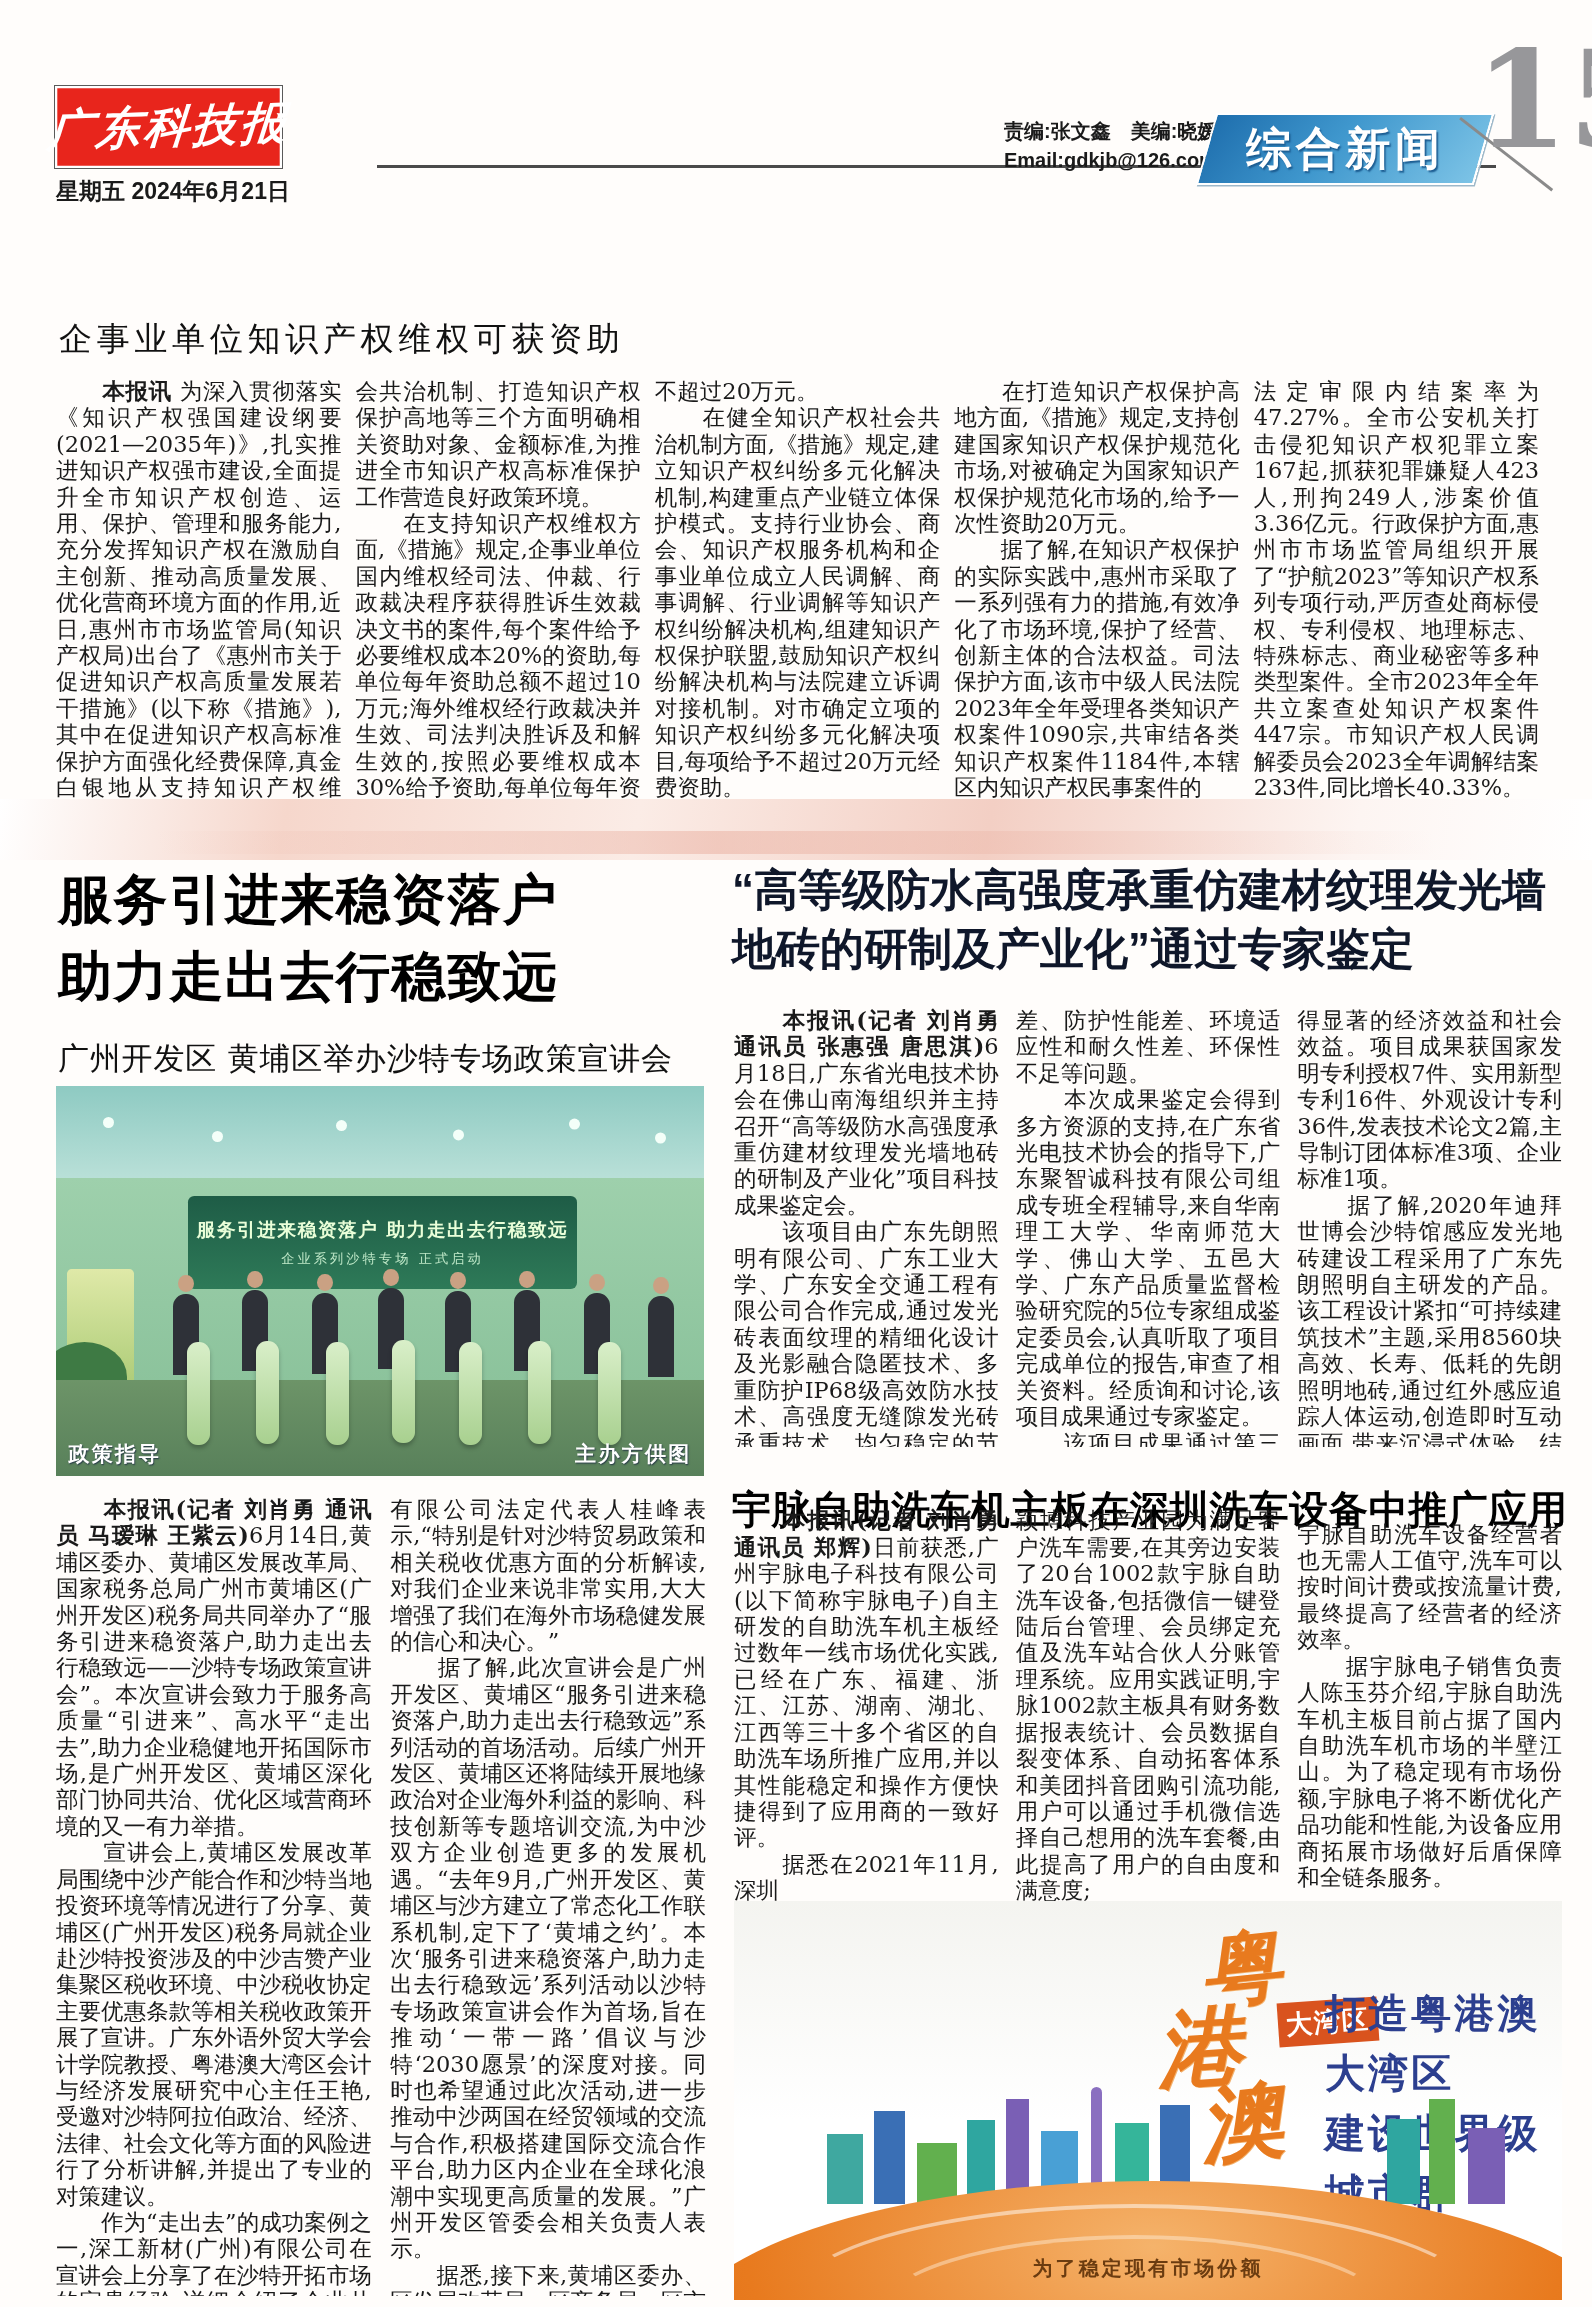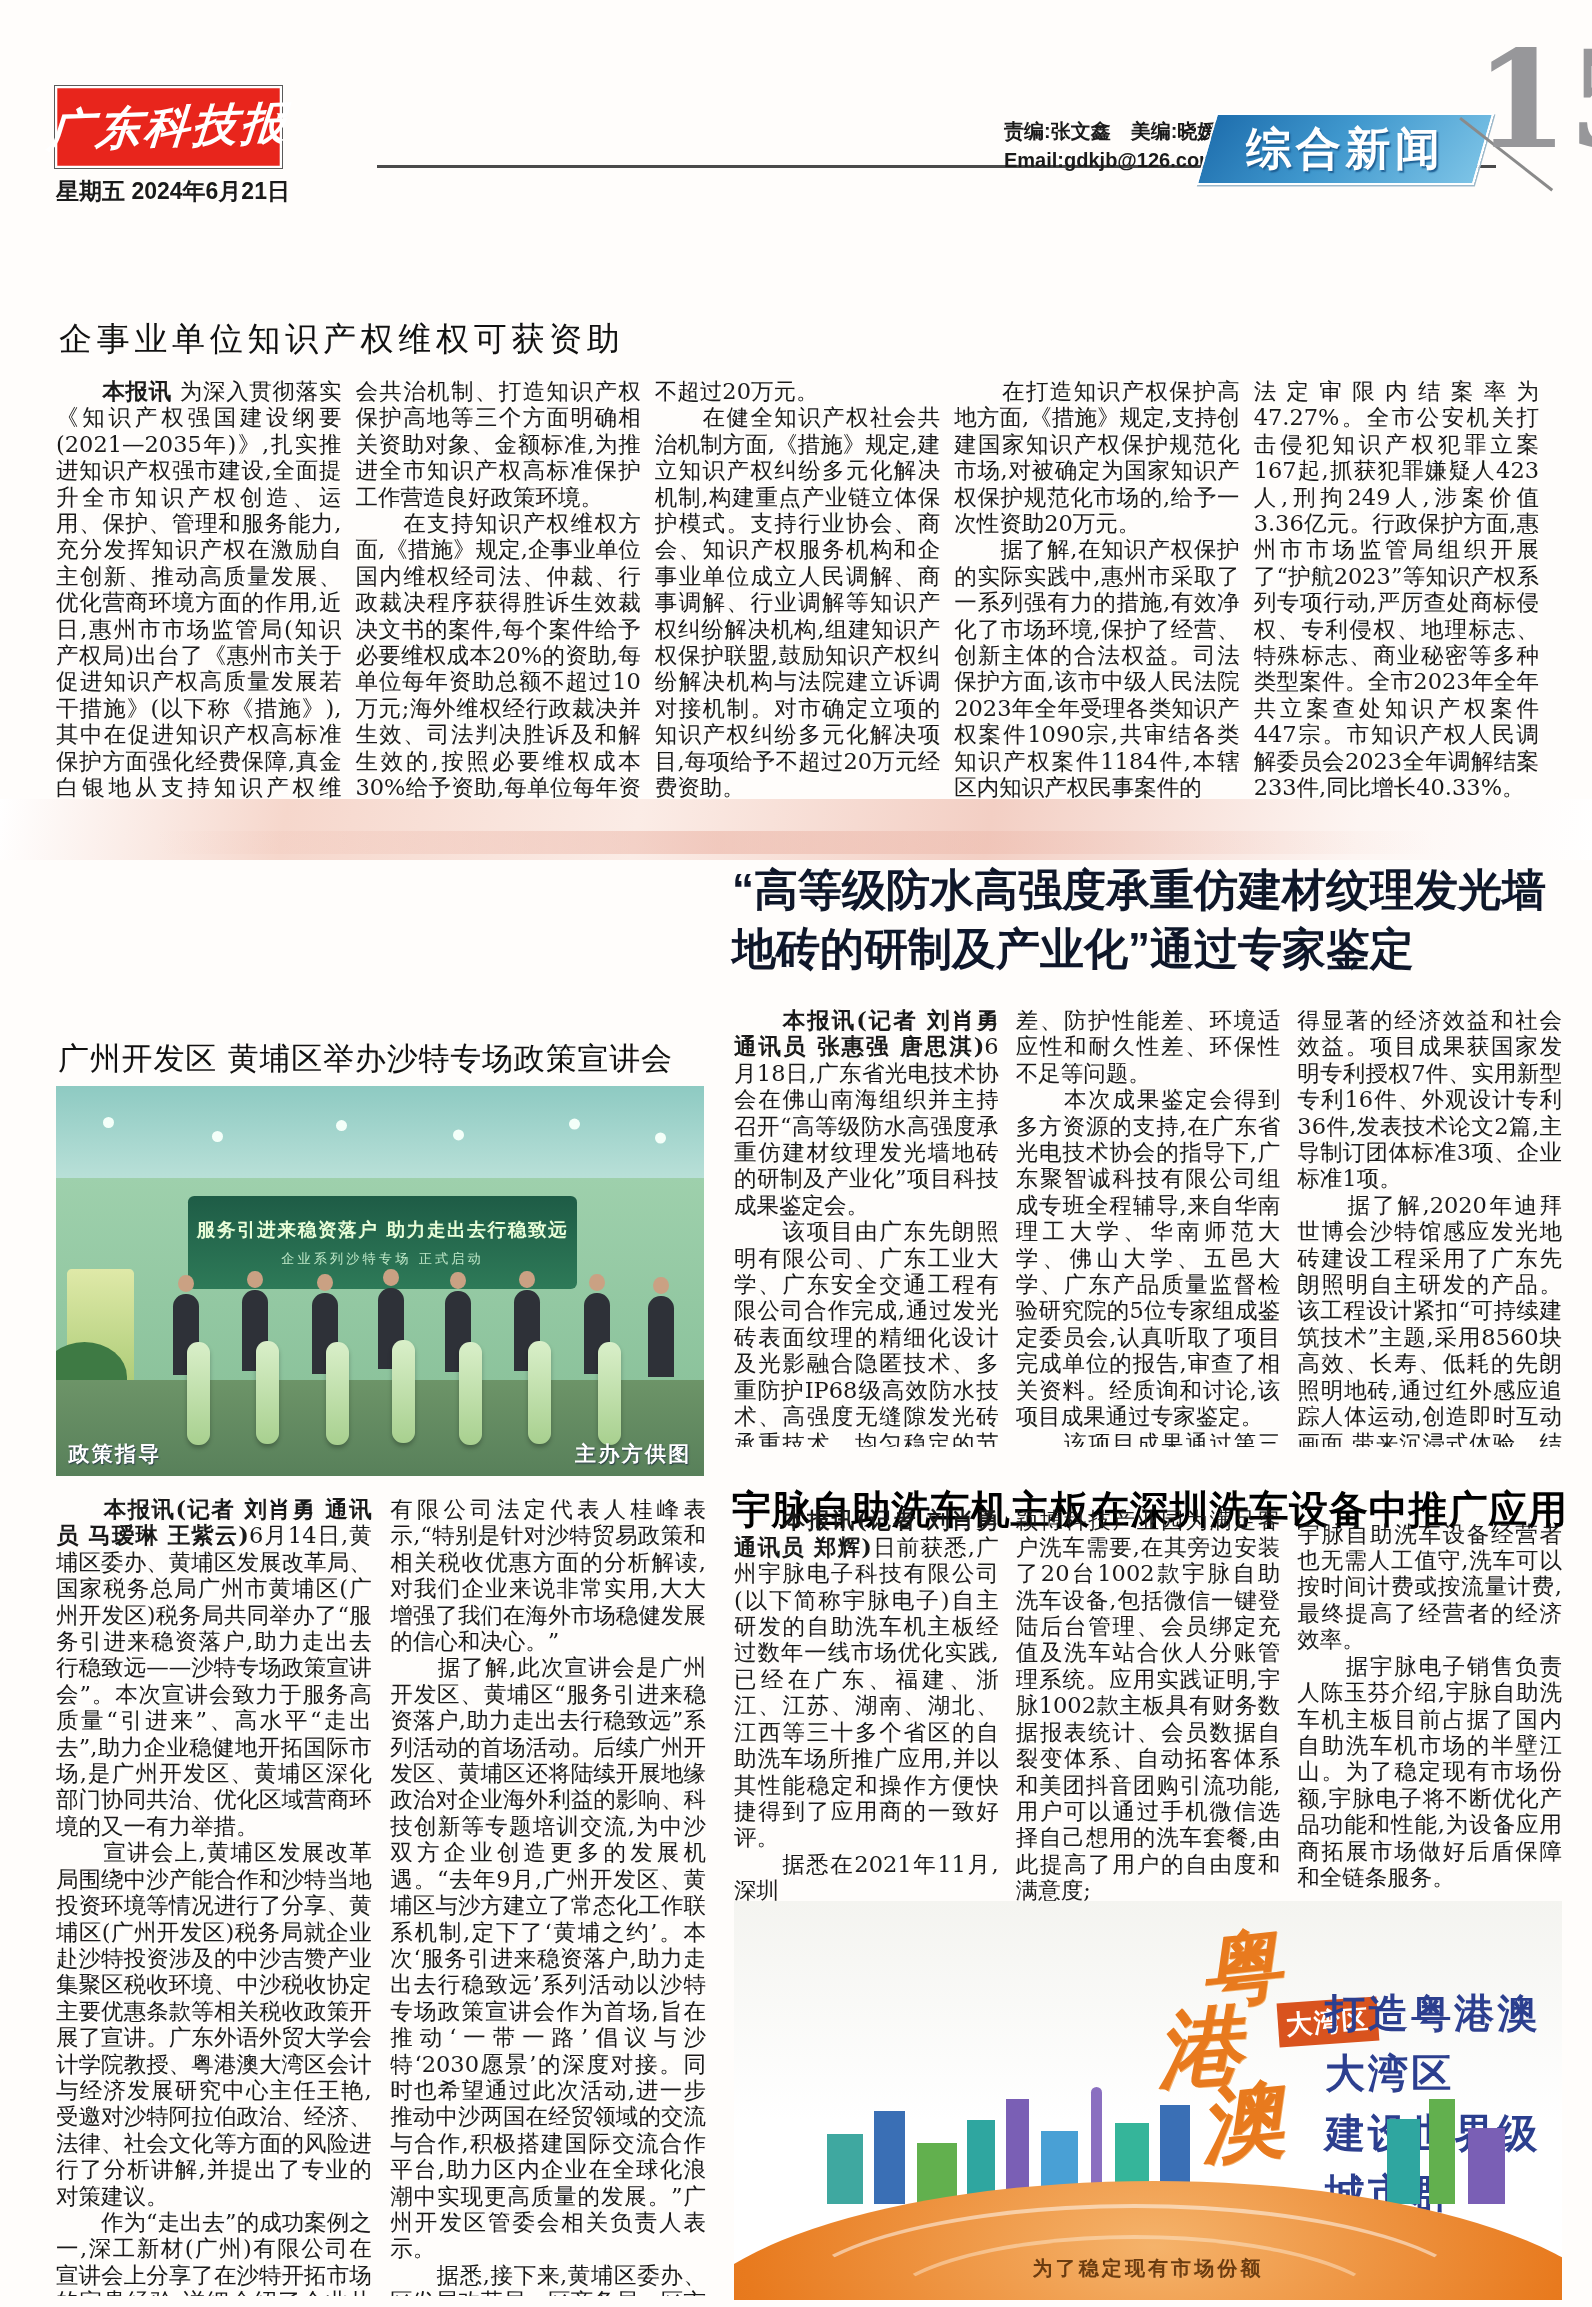--- a/index.html
+++ b/index.html
@@ -135,20 +135,22 @@
     <div class="news-col">　　在打造知识产权保护高地方面,《措施》规定,支持创建国家知识产权保护规范化市场,对被确定为国家知识产权保护规范化市场的,给予一次性资助20万元。
 　　据了解,在知识产权保护的实际实践中,惠州市采取了一系列强有力的措施,有效净化了市场环境,保护了经营、创新主体的合法权益。司法保护方面,该市中级人民法院2023年全年受理各类知识产权案件1090宗,共审结各类知识产权案件1184件,本辖区内知识产权民事案件的</div>
     <div class="news-col"><span>法定审限内结案率为47.27%。全市公安机关打击侵犯知识产权犯罪立案167起,抓获犯罪嫌疑人423人,刑拘249人,涉案价值3.36亿元。行政保护方面,惠州市市场监管局组织开展了“护航2023”等知识产权系列专项行动,严厉查处商标侵权、专利侵权、地理标志、特殊标志、商业秘密等多种类型案件。全市2023年全年共立案查处知识产权案件447宗。市知识产权人民调解委员会2023全年调解结案233件,同比增长40.33%。</span>
       <div id="a1-credit">(惠州市市场监管局)</div>
     </div>
   </div>
 
   <div class="abs" id="ribbon"></div>
   <div class="abs" id="ribbon2"></div>
 
+  <div class="abs hei" id="a2-headline">服务引进来稳资落户
+助力走出去行稳致远</div>
   <div class="abs" id="a2-subhead">广州开发区 黄埔区举办沙特专场政策宣讲会</div>
 
   <div class="abs" id="photo">
     <div class="ph-ceiling"></div>
     <div class="ph-lights"></div>
     <div class="ph-wall"></div>
     <div class="ph-screen">
       <div class="s1">服务引进来稳资落户 助力走出去行稳致远</div>
       <div class="s2">企业系列沙特专场 正式启动</div>
     </div>

